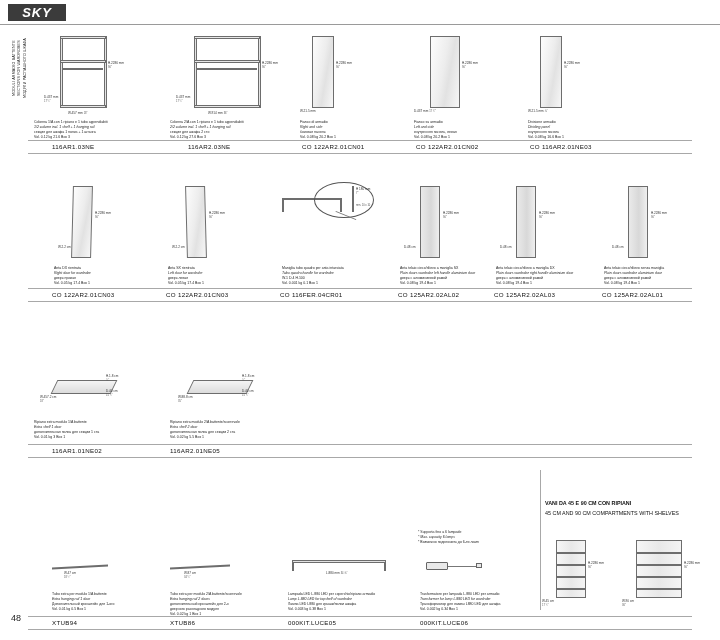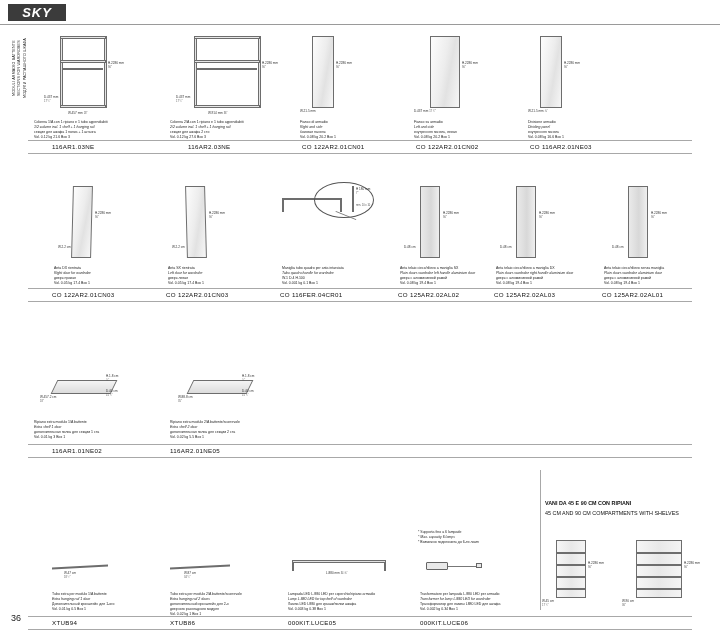--- a/index.html
+++ b/index.html
@@ -425,13 +425,13 @@
   </div>
 
   <div class="band-rule" style="top:616px;"></div>
   <div class="band-rule" style="top:629px;"></div>
   <div class="code" style="left:52px; top:619px;">XTUB94</div>
   <div class="code" style="left:170px; top:619px;">XTUB86</div>
   <div class="code" style="left:288px; top:619px;">000KIT.LUCE05</div>
   <div class="code" style="left:420px; top:619px;">000KIT.LUCE06</div>
 </div>
 
-<div class="pageno">36</div>
+<div class="pageno">48</div>
 
 </body></html>

